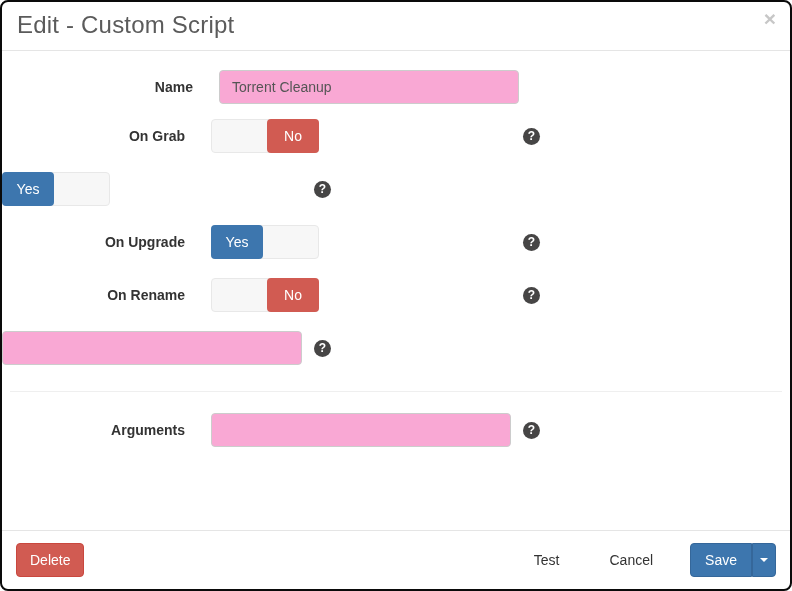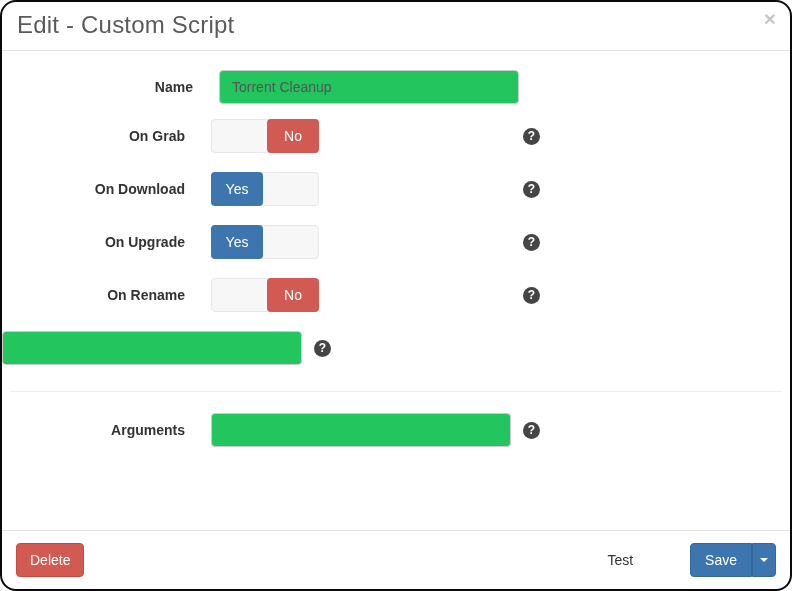--- a/index.html
+++ b/index.html
@@ -5,21 +5,21 @@
   * { box-sizing: border-box; margin: 0; padding: 0; }
   html, body { background: #fff; }
   body {
     font-family: "Liberation Sans", sans-serif;
     width: 792px; height: 591px;
   }
   .modal {
     width: 792px; height: 591px;
     background: #fff;
     border: 2px solid #0a0a0a;
-    border-radius: 16px;
+    border-radius: 8px;
     display: flex; flex-direction: column;
     overflow: hidden;
   }
   
   .modal-header {
     position: relative;
     height: 49px; flex: 0 0 49px;
     border-bottom: 1px solid #e5e5e5;
     padding: 9px 15px 0 15px;
   }
@@ -48,21 +48,21 @@
     padding-right: 0;
     margin-right: 26px;
   }
   .control { width: 300px; flex: 0 0 300px; }
   .text-input {
     width: 100%; height: 34px;
     padding: 6px 12px;
     font-size: 14px; color: #555;
     font-family: "Liberation Sans", sans-serif;
     border: 1px solid #ccc; border-radius: 4px;
-    outline: none; background: #22c55e;
+    outline: none; background: #f9a8d4;
   }
   
   .toggle {
     position: relative;
     width: 108px; height: 34px;
     background: #f7f7f7;
     border: 1px solid #e8e8e8;
     border-radius: 4px;
   }
   .toggle-half {
@@ -125,21 +125,21 @@
     border-radius: 4px;
     cursor: pointer;
     border: 1px solid transparent;
   }
   .btn-danger {
     background: #d15b52; border-color: #c9473e; color: #fff; text-align: right;
   }
   .btn-link {
     background: transparent; border: none; color: #333;
   }
-  .footer-right { display: flex; align-items: center; gap: 20px; }
+  .footer-right { display: flex; align-items: center; }
   .footer-right .btn-link { margin-right: 24px; }
   .split-btn { display: flex; }
   .btn-primary {
     background: #3d76ae; border-color: #35679a; color: #fff;
   }
   .split-btn .btn-main {
     border-top-right-radius: 0; border-bottom-right-radius: 0;
     padding: 6px 14px;
   }
   .split-btn .btn-caret {
@@ -179,21 +179,20 @@
       <label class="form-label">On Grab</label>
       <div class="control">
         <div class="toggle state-off">
           <span class="toggle-half">No</span>
         </div>
       </div>
       <span class="help-icon">?</span>
     </div>
 
     <div class="form-row row-toggle">
-      <label class="form-label">On Download</label>
       <div class="control">
         <div class="toggle state-on">
           <span class="toggle-half">Yes</span>
         </div>
       </div>
       <span class="help-icon">?</span>
     </div>
 
     <div class="form-row row-toggle">
       <label class="form-label">On Upgrade</label>
@@ -232,20 +231,21 @@
       </div>
       <span class="help-icon">?</span>
     </div>
 
   </div>
 
   <div class="modal-footer">
     <button class="btn btn-danger">Delete</button>
     <div class="footer-right">
       <button class="btn btn-link">Test</button>
+      <button class="btn btn-link">Cancel</button>
       <div class="split-btn">
         <button class="btn btn-primary btn-main">Save</button>
         <button class="btn btn-primary btn-caret">
           <span class="caret"></span>
         </button>
       </div>
     </div>
   </div>
 
 </div>

